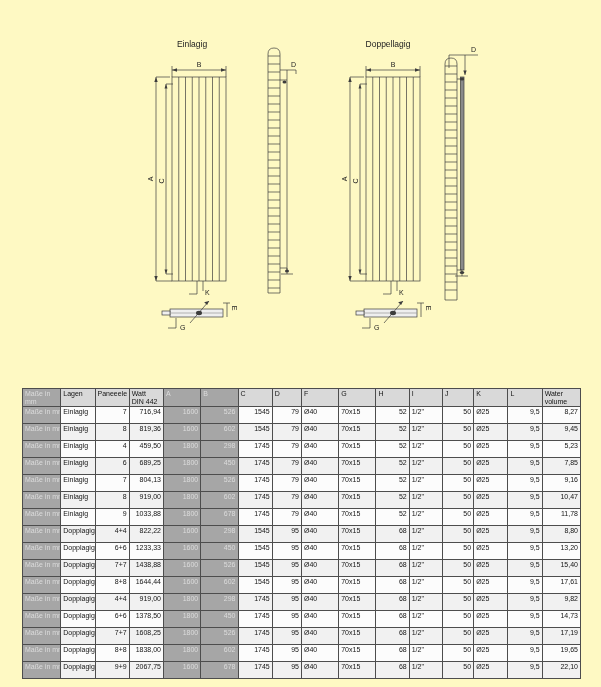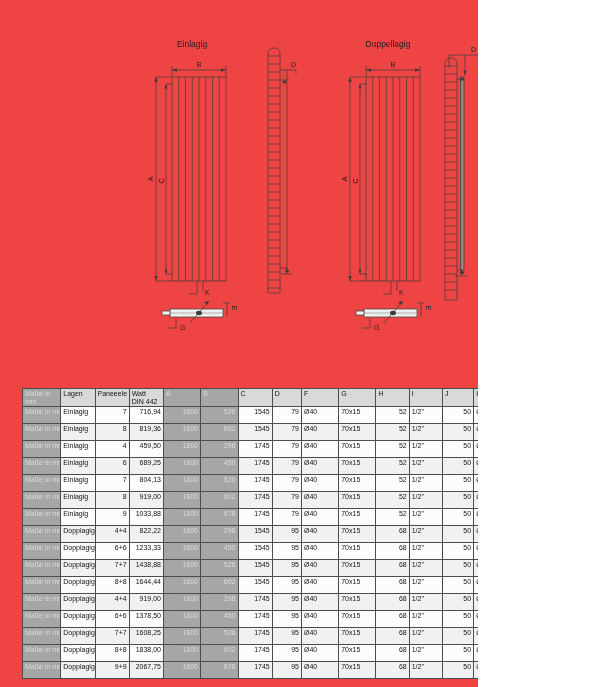--- a/index.html
+++ b/index.html
@@ -1,16 +1,16 @@
 <!DOCTYPE html>
 <html><head>
 <meta charset="utf-8">
 <style>
   html,body{margin:0;padding:0;background:#fff;}
-  .page{position:relative;width:478px;height:687px;background:#ef4444;overflow:hidden;
+  .page{position:relative;width:601px;height:687px;background:#fef9c3;overflow:hidden;
         font-family:"Liberation Sans",sans-serif;}
   .diagram-area{position:absolute;left:0;top:0;width:601px;height:385px;}
   svg text{font-family:"Liberation Sans",sans-serif;fill:#222;stroke:none;}
   .table-wrap{position:absolute;left:22px;top:388px;width:559px;}
   table{border-collapse:collapse;table-layout:fixed;width:100%;
         font-size:7px;line-height:8px;color:#141414;}
   th,td{border:1px solid #4d4d4d;padding:1px 2px 0 2px;height:15px;overflow:hidden;
         vertical-align:top;font-weight:normal;text-align:left;}
   th{background:#d9d9d9;white-space:pre-line;height:16px;}
   td{white-space:nowrap;}

